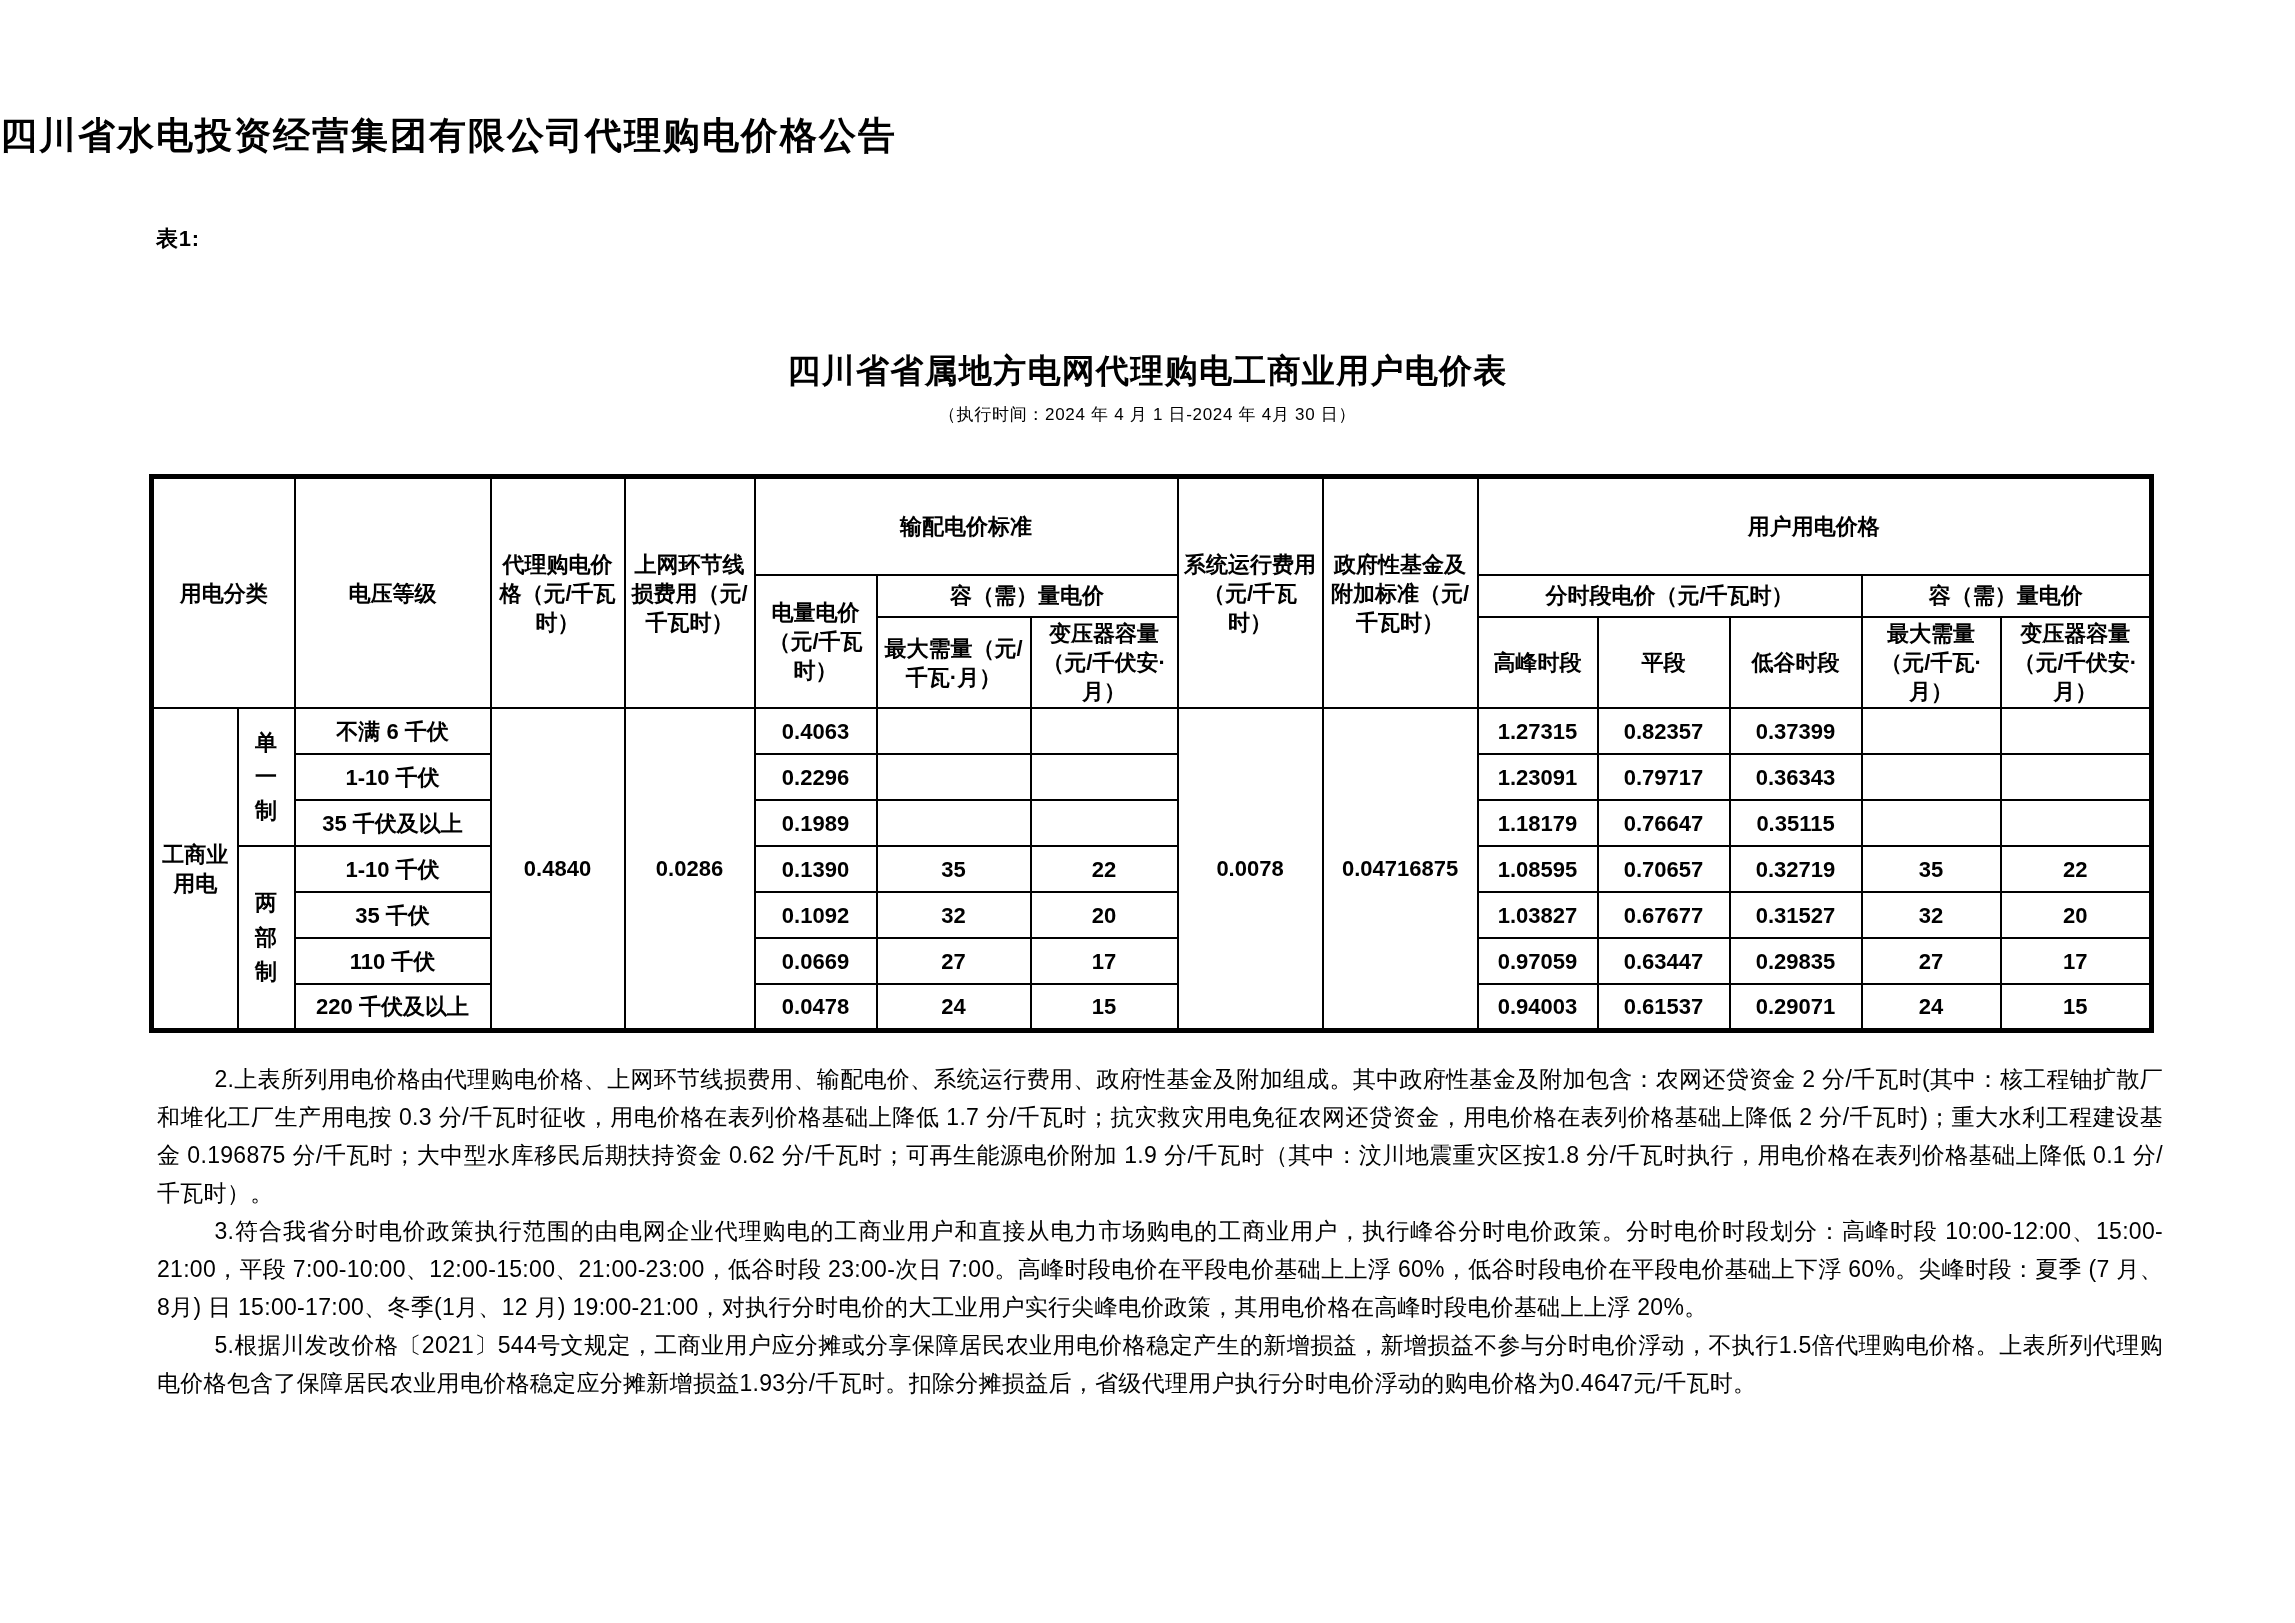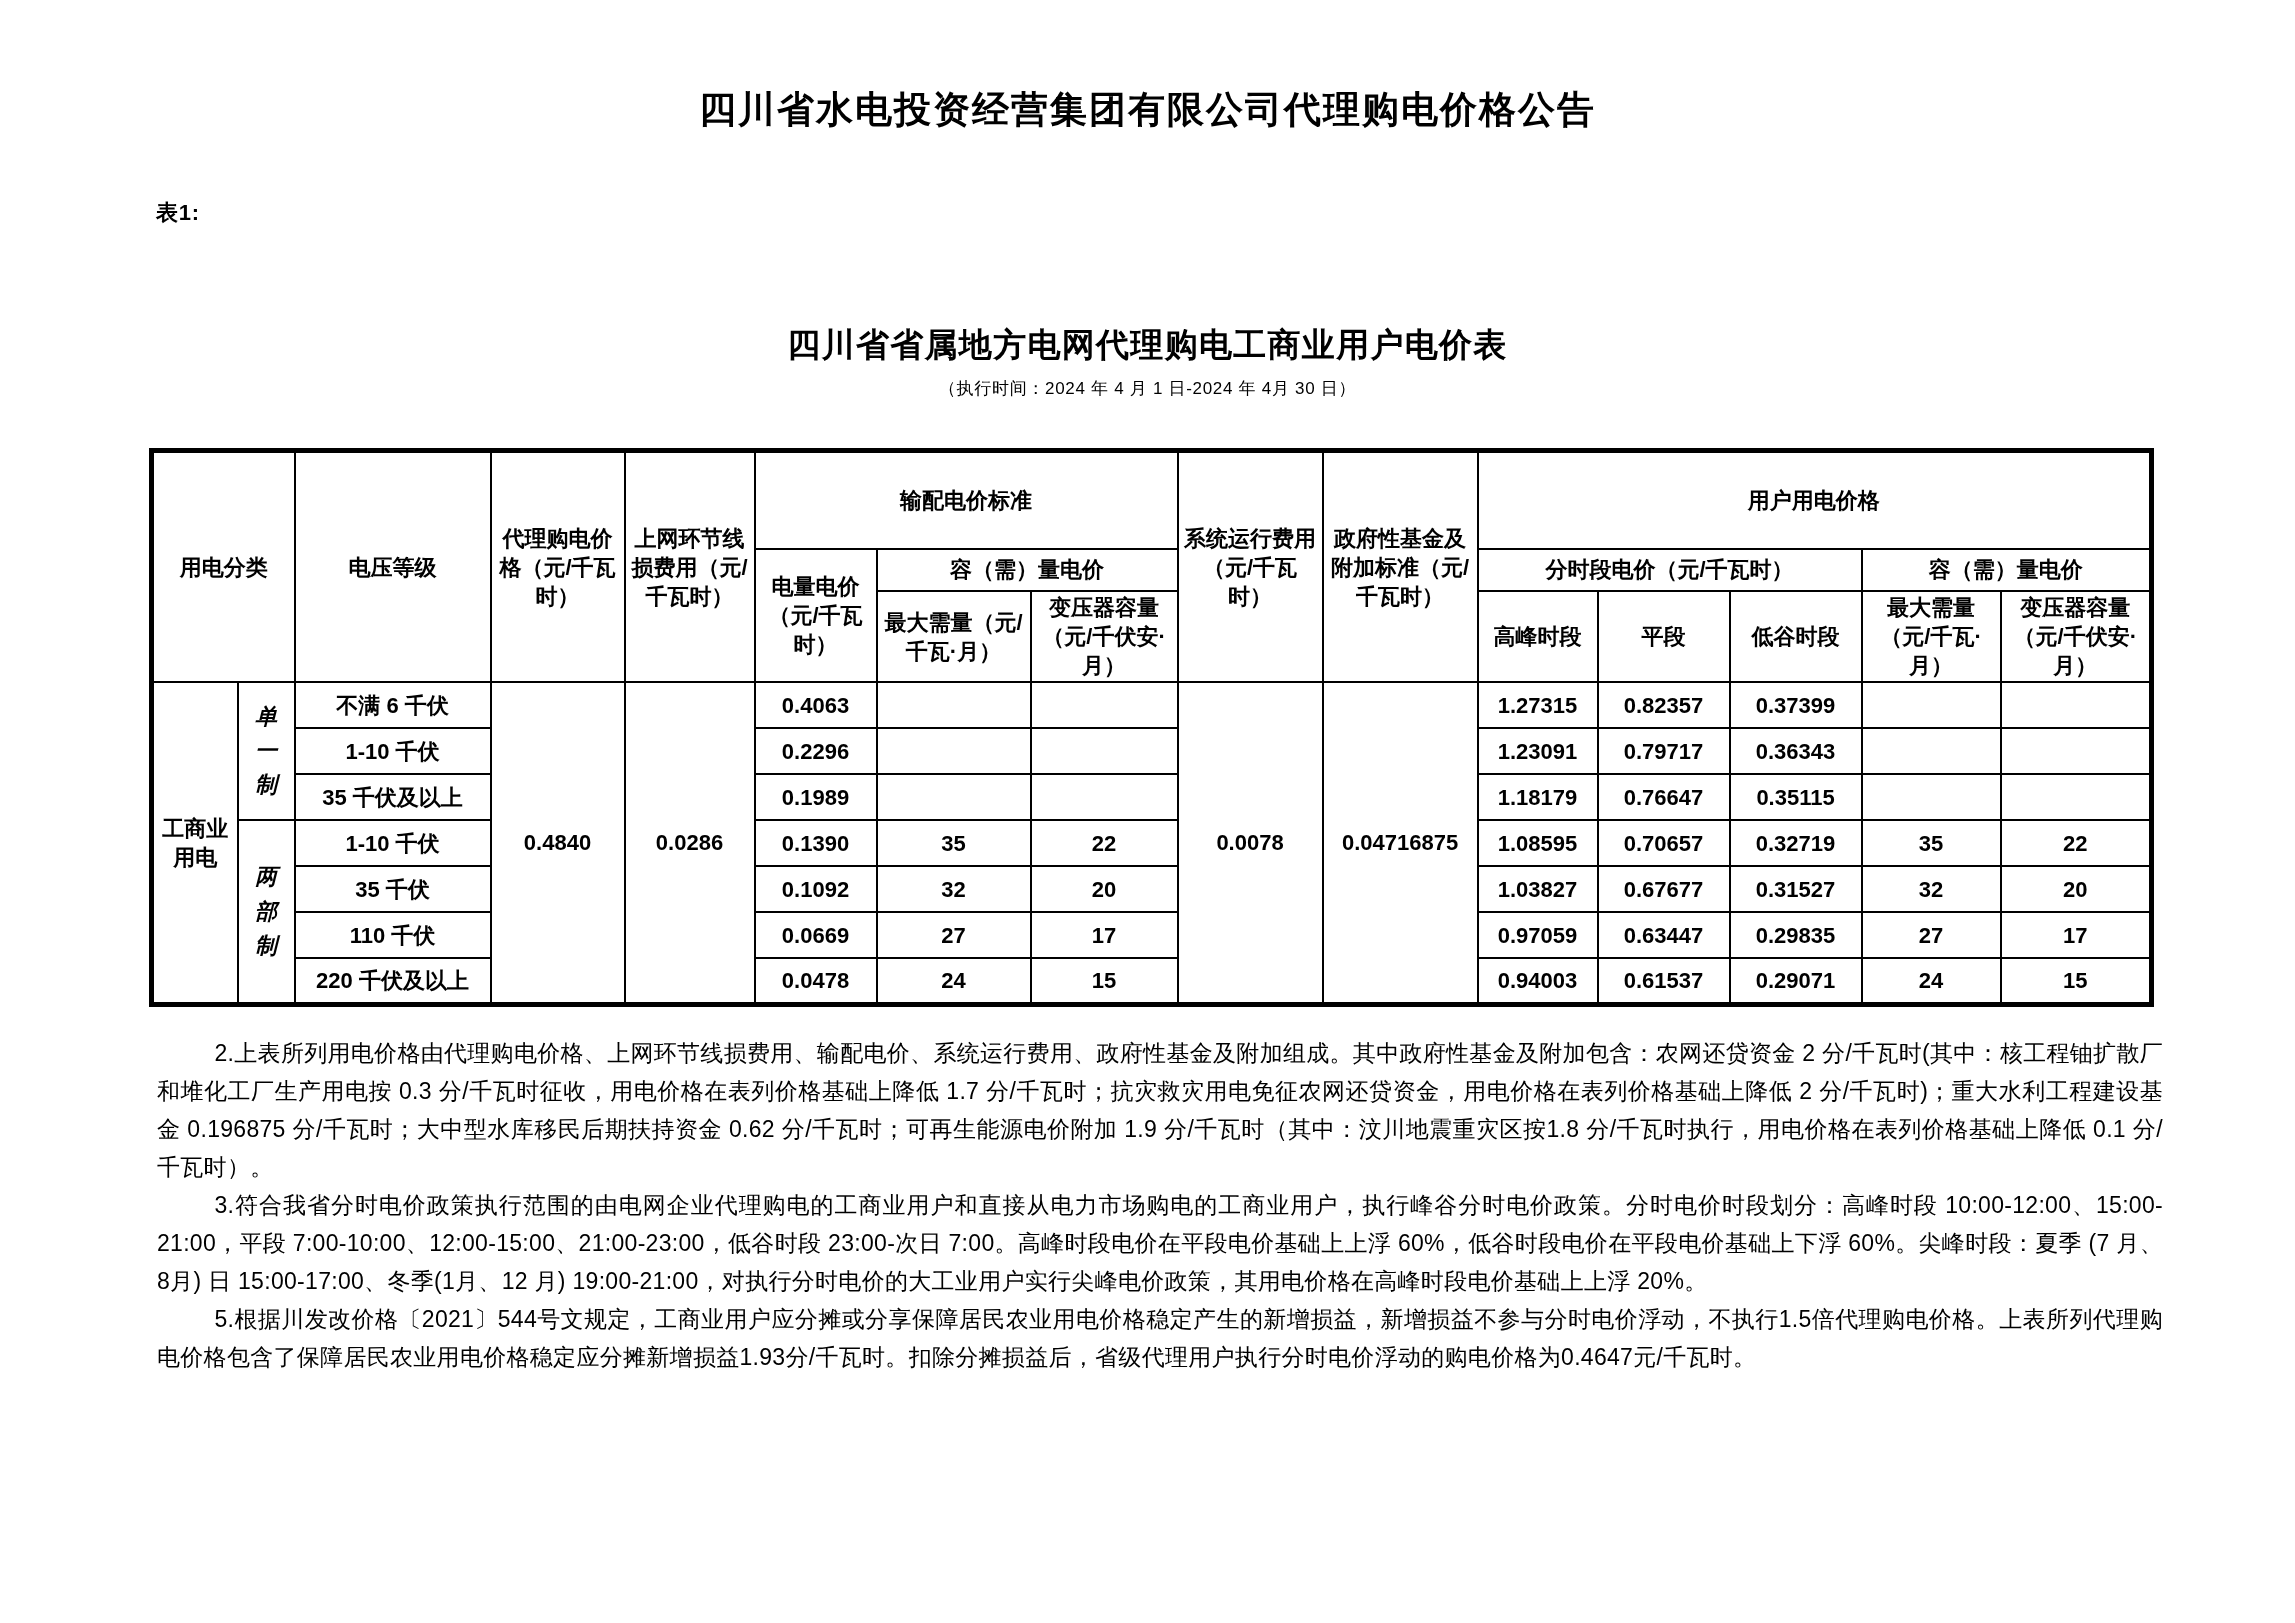--- a/index.html
+++ b/index.html
@@ -2,21 +2,21 @@
 <html style="font-size:10.5px"><head>
 <meta charset="utf-8">
 <style>
   html,body{margin:0;padding:0;background:#ffffff;}
   body{
     width:2295px;height:1623px;position:relative;
     font-family:"Liberation Sans","DejaVu Sans",sans-serif;
     color:#000;
   }
   .main-title{
-    padding-top:85px;margin:0;text-align:center;
+    padding-top:111px;margin:0;text-align:left;
     font-size:37px;font-weight:bold;letter-spacing:2px;
   }
   .table-label{
     margin:63px 0 0 156px;font-size:22px;font-weight:bold;letter-spacing:0.7px;
   }
   .table-title{
     margin:95px 0 0 0;text-align:center;
     font-size:33px;font-weight:bold;letter-spacing:1.3px;
   }
   .exec-time{
@@ -33,21 +33,21 @@
     text-align:center;vertical-align:middle;
     font-size:22px;font-weight:bold;
     padding:1.3px 3.9px;line-height:1.32;
     overflow:hidden;
   }
   tr.h1{height:98px;}
   tr.h2{height:42px;}
   tr.h3{height:77px;}
   tr.body-row{height:46px;}
   td.cat-cell{padding:0 7.9px;}
-  .vtext{width:25px;margin:8px auto;word-break:break-all;line-height:1.55;font-style:italic;}
+  .vtext{width:25px;margin:8px auto;word-break:break-all;line-height:1.55;}
   .notes{
     width:2006px;margin:27.5px 0 0 157px;
     font-size:23px;line-height:38px;
     text-align:justify;letter-spacing:0.3px;
   }
   .notes p{margin:0;padding:0;}
   .notes p.indent{text-indent:2.5em;}
 </style>
 </head>
 <body>

